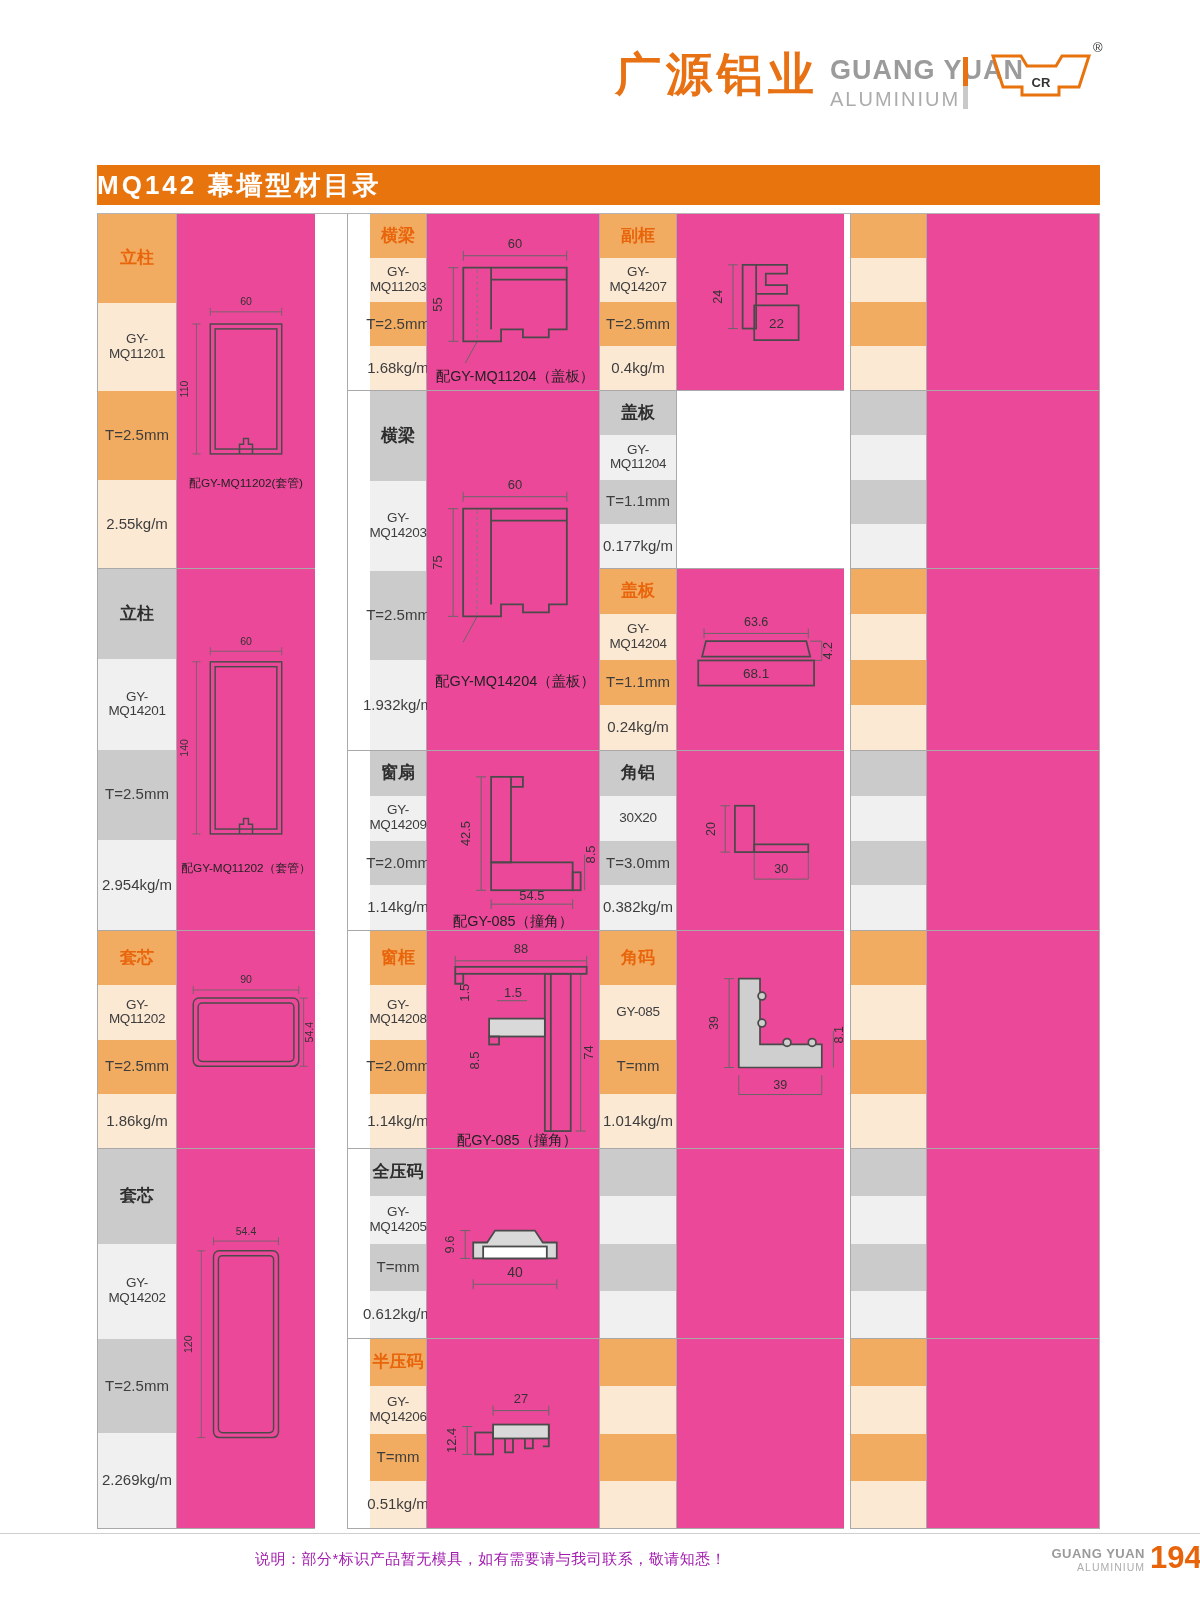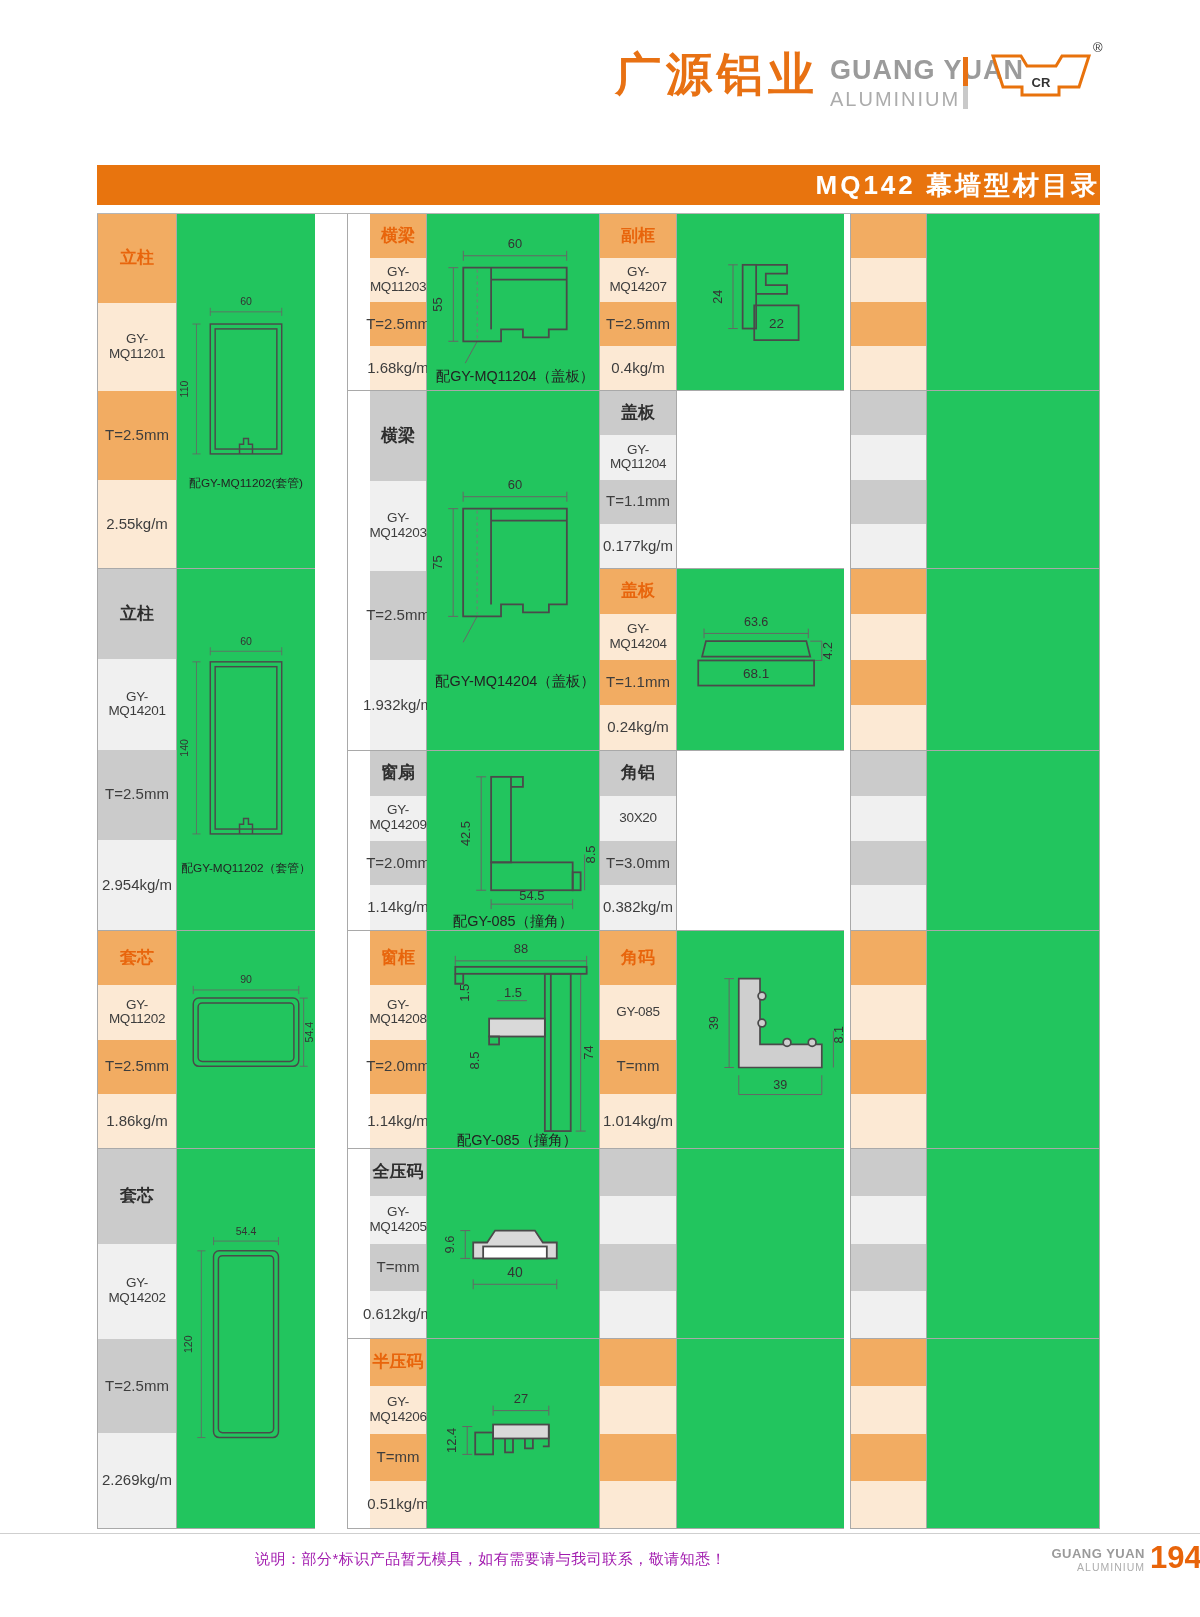--- a/index.html
+++ b/index.html
@@ -13,42 +13,42 @@
   .brand-en  { font-size:27px; font-weight:700; color:#9B9B9B; letter-spacing:1px; }
   .brand-sub { font-size:20px; color:#ACACAC; letter-spacing:2px; margin-top:2px; }
   .brand-divider { position:absolute; left:963px; top:57px; width:5px; height:52px;
               background:linear-gradient(#E87113 0 55%, #C9C9C9 55% 100%); }
   .logo { position:absolute; left:985px; top:42px; width:115px; height:66px; }
   .logo svg { overflow:visible; }
 
   
   .catalog { position:absolute; left:97px; top:165px; width:1003px; }
   .title-bar { height:40px; background:#E8740E; color:#fff; font-size:26px; font-weight:700;
-               letter-spacing:3px; display:flex; align-items:center; justify-content:flex-end; }
+               letter-spacing:3px; display:flex; align-items:center; justify-content:flex-start; }
   .grid { position:relative; margin-top:8px; height:1315px; border-top:1px solid #B5B5B5; }
   .group { position:absolute; top:0; }
   .g1 { left:0;     width:218px; }
   .g2 { left:250px; width:252px; }
   .g3 { left:502px; width:245px; }
   .g4 { left:753px; width:250px; }
   .entry { display:flex; border-bottom:1px solid #A9A9A9; }
   .labels { display:flex; flex-direction:column; border-left:1px solid #A9A9A9; border-right:1px solid #A9A9A9; }
   .g1 .labels { width:80px; } .g2 .labels { width:80px;padding-left:22px; }
   .g3 .labels { width:78px; } .g4 .labels { width:77px; }
   .cell { flex:1; display:flex; align-items:center; justify-content:center; text-align:center;
           font-size:15px; color:#3D3D3D; line-height:1.1; }
   .cell.code { font-size:13.5px; letter-spacing:-0.3px; }
   .cell.cat  { font-size:17px; font-weight:700; }
   .theme-orange .cell:nth-child(odd)  { background:#F2AC62; }
   .theme-orange .cell:nth-child(even) { background:#FCE9D4; }
   .theme-orange .cell.cat { color:#E8650C; }
   .theme-gray .cell:nth-child(odd)  { background:#CBCBCB; }
   .theme-gray .cell:nth-child(even) { background:#F0F0F0; }
   .theme-gray .cell.cat { color:#2E2E2E; }
-  .draw { flex:1; position:relative; background:#22c55e; }
+  .draw { flex:1; position:relative; background:#ec4899; }
   .g4 .draw { border-right:1px solid #A9A9A9; }
   .draw svg { position:absolute; left:0; top:0; width:100%; height:100%; overflow:visible; }
 
   svg text { font-family:"Liberation Sans", sans-serif; font-size:13px; fill:#333; }
   svg text.cap { font-size:14.5px; fill:#222; }
   svg text.inb { font-size:14px; }
   .dim line, .dim path { stroke:#666; stroke-width:1; fill:none; }
   .dash { stroke:#777; stroke-width:1; stroke-dasharray:3,3; fill:none; }
   .prof rect, .prof path, .prof line, .prof circle { stroke:#4A4A4A; stroke-width:1.8; fill:none; }
   .prof .fillg { fill:#D9D9D9; }
@@ -458,20 +458,38 @@
           </div>
         </div>
 
         <div class="entry" style="height:180px">
           <div class="labels theme-gray">
             <div class="cell cat">角铝</div>
             <div class="cell code">30X20</div>
             <div class="cell">T=3.0mm</div>
             <div class="cell">0.382kg/m</div>
           </div>
+          <div class="draw">
+            <svg viewBox="0 0 173 180">
+              <g class="dim">
+                <line x1="50" y1="54" x2="50" y2="102"></line>
+                  <line x1="45" y1="54" x2="55" y2="54"></line>
+                  <line x1="45" y1="102" x2="55" y2="102"></line>
+                <text transform="rotate(-90 39 78)" x="39" y="78" text-anchor="middle">20</text>
+                <line x1="80" y1="102" x2="80" y2="130"></line>
+                  <line x1="136" y1="102" x2="136" y2="130"></line>
+                <line x1="80" y1="130" x2="136" y2="130"></line>
+                <text x="108" y="124" text-anchor="middle">30</text>
+              </g>
+              <g class="prof">
+                <rect x="60" y="54" width="20" height="48"></rect>
+                <rect x="80" y="94" width="56" height="8"></rect>
+              </g>
+            </svg>
+          </div>
         </div>
 
         <div class="entry" style="height:218px">
           <div class="labels theme-orange">
             <div class="cell cat">角码</div>
             <div class="cell code">GY-085</div>
             <div class="cell">T=mm</div>
             <div class="cell">1.014kg/m</div>
           </div>
           <div class="draw">

